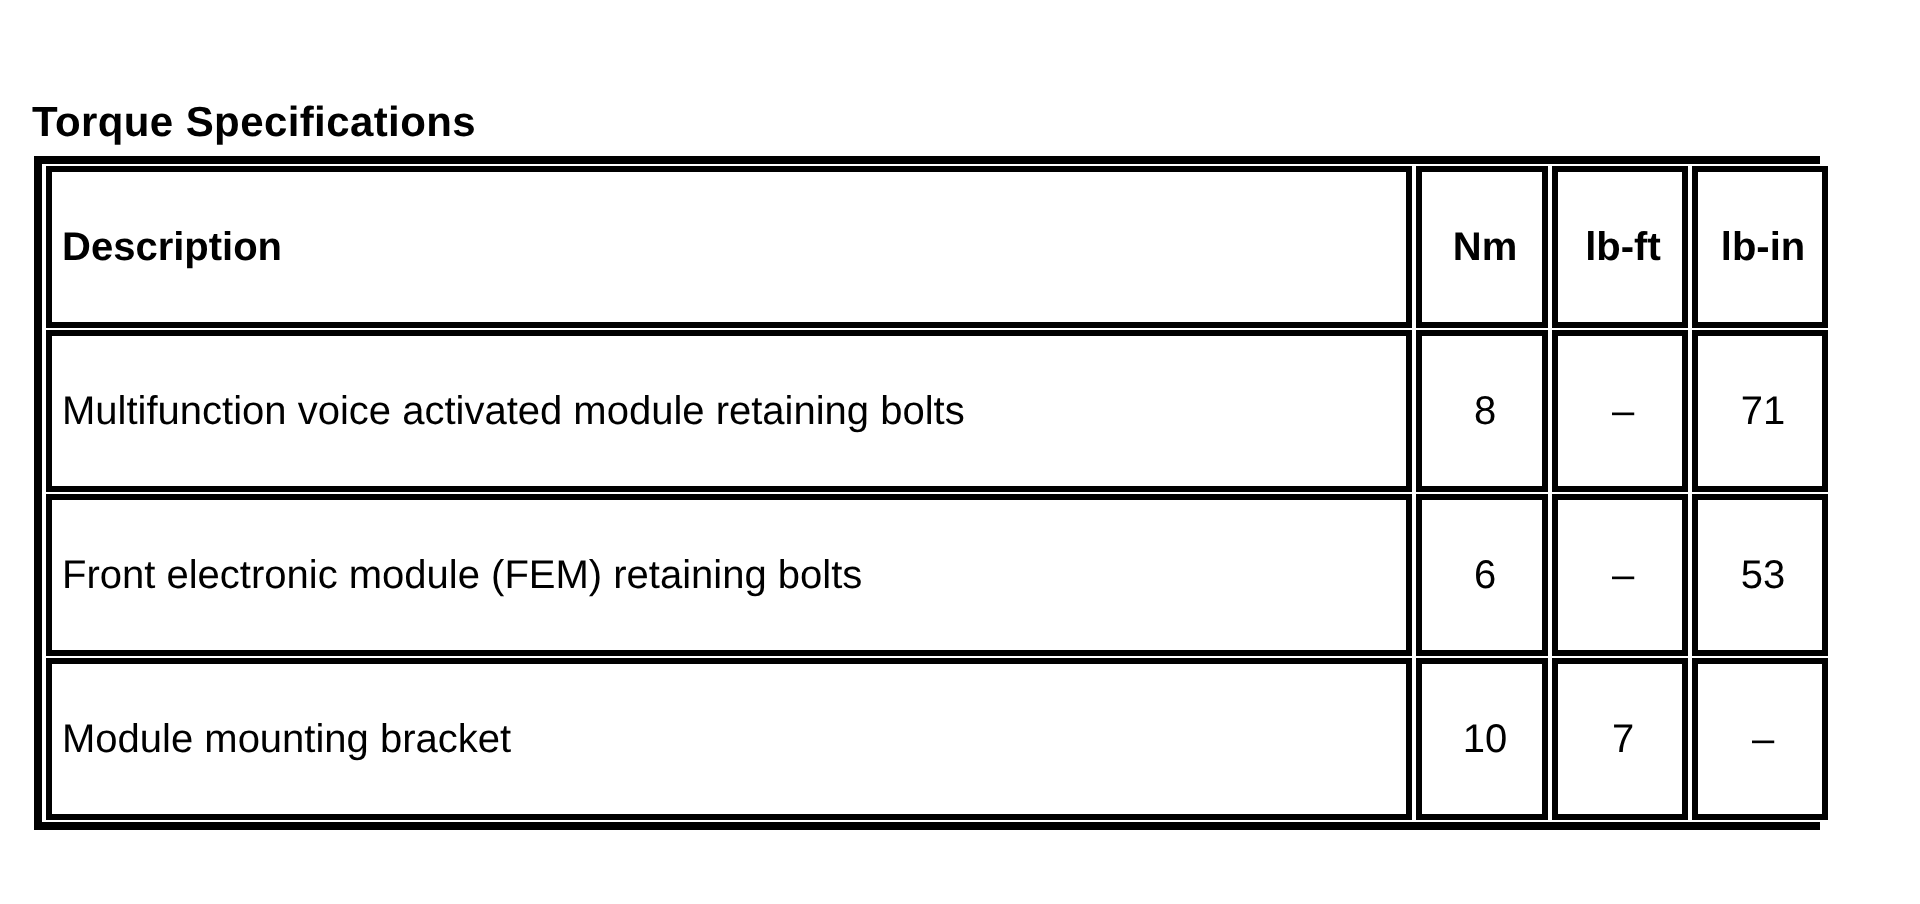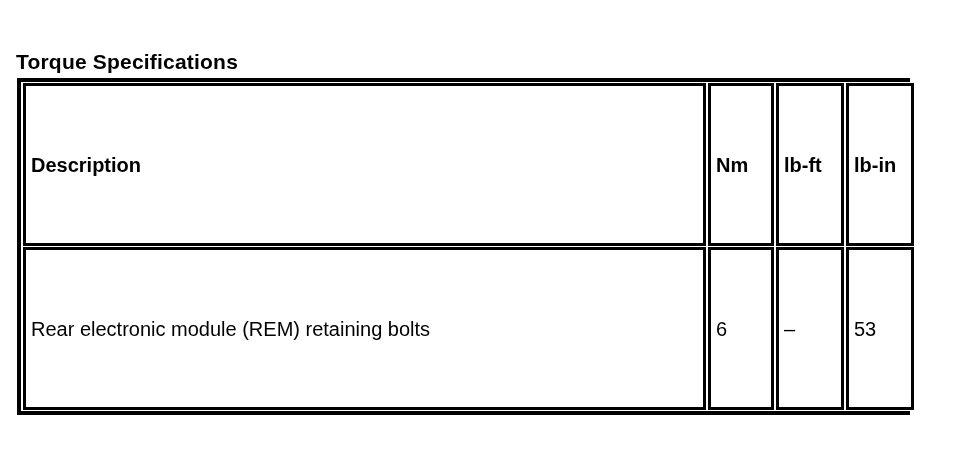--- a/index.html
+++ b/index.html
@@ -78,21 +78,21 @@
     font-weight: normal;
   }
 
   
   col.col-description { width: 683px; }
   col.col-nm          { width: 66px; }
   col.col-lbft        { width: 68px; }
   col.col-lbin        { width: 68px; }
 
   .cell-desc  { text-align: left; }
-  .cell-value { text-align: left; }
+  .cell-value { text-align: center; }
 </style>
 </head>
 <body>
 
 <div class="page">
 
   <div class="page-title">Torque Specifications</div>
 
   <div class="table-frame">
     <table class="spec-table">
@@ -104,29 +104,41 @@
       </colgroup>
       <tbody>
 
         <tr class="header-row">
           <td class="cell-desc">Description</td>
           <td class="cell-value">Nm</td>
           <td class="cell-value">lb-ft</td>
           <td class="cell-value">lb-in</td>
         </tr>
 
+
         <tr class="data-row">
-          <td class="cell-desc">Rear electronic module (REM) retaining bolts</td>
+          <td class="cell-desc">Multifunction voice activated module retaining bolts</td>
+          <td class="cell-value">8</td>
+          <td class="cell-value">–</td>
+          <td class="cell-value">71</td>
+        </tr>
+
+        <tr class="data-row">
+          <td class="cell-desc">Front electronic module (FEM) retaining bolts</td>
           <td class="cell-value">6</td>
           <td class="cell-value">–</td>
           <td class="cell-value">53</td>
         </tr>
 
 
 
-
-
+        <tr class="data-row">
+          <td class="cell-desc">Module mounting bracket</td>
+          <td class="cell-value">10</td>
+          <td class="cell-value">7</td>
+          <td class="cell-value">–</td>
+        </tr>
 
       </tbody>
     </table>
   </div>
 
 </div>
 
 </body></html>

